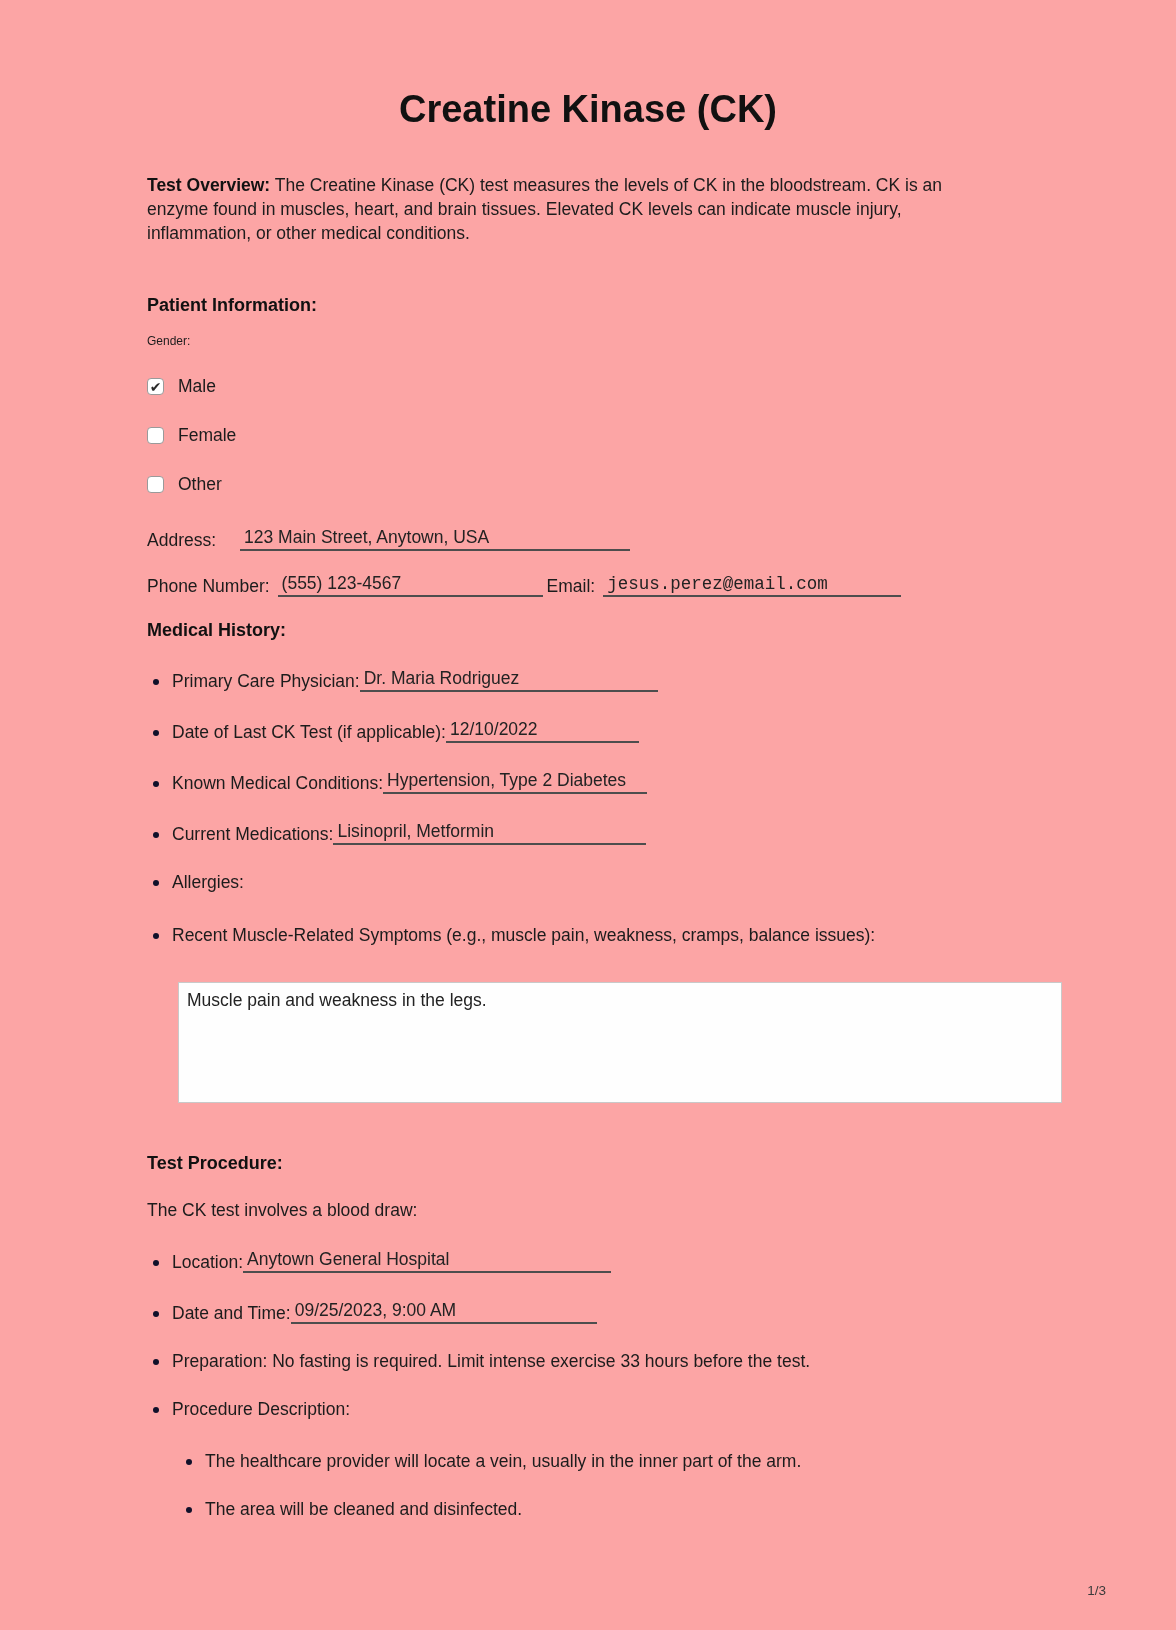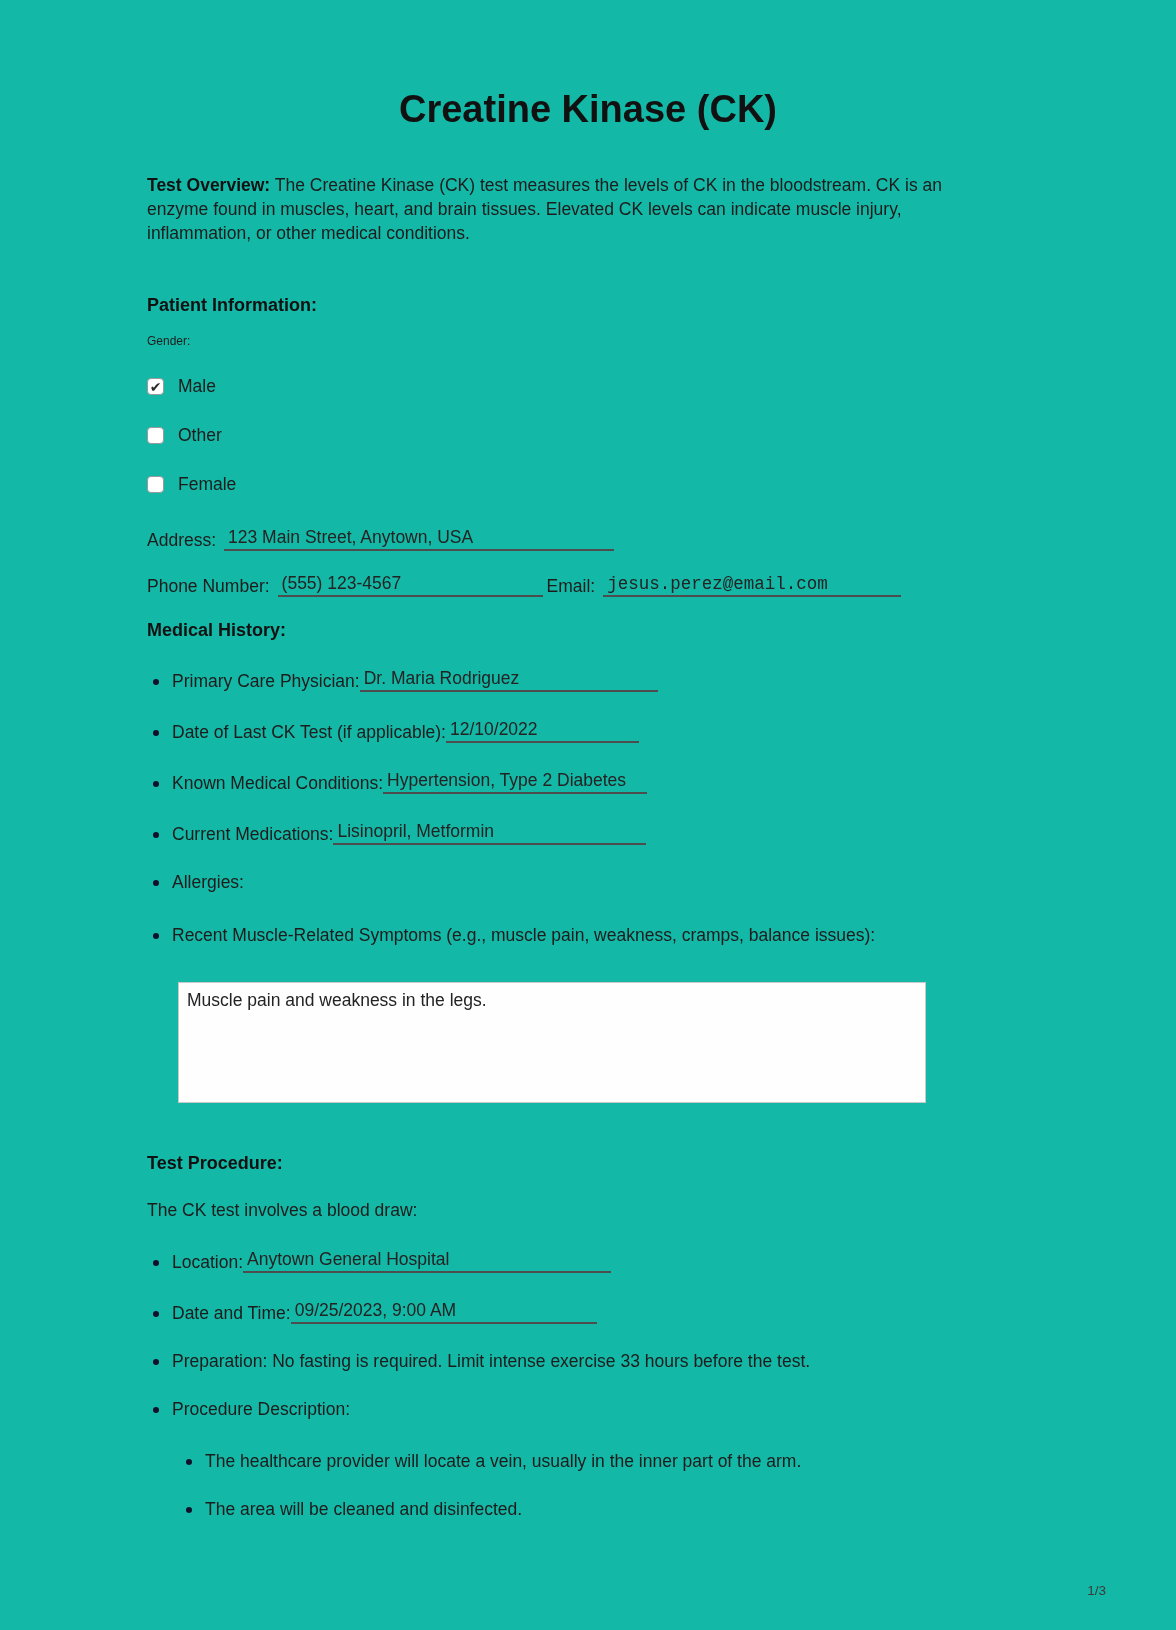--- a/index.html
+++ b/index.html
@@ -6,21 +6,21 @@
   html, body { background: #ffffff; }
   body {
     font-family: "Liberation Sans", "DejaVu Sans", sans-serif;
     color: #1c1c1c;
   }
   .page {
     position: relative;
     width: 1176px;
     height: 1630px;
     margin: 0 auto;
-    background: #14b8a6;
+    background: #fca5a5;
     padding: 88px 147px 0 147px;
     overflow: hidden;
   }
   .doc-title {
     text-align: center;
     font-size: 38px;
     font-weight: bold;
     letter-spacing: 0px;
     color: #111111;
     margin-bottom: 42px;
@@ -102,21 +102,21 @@
     width: 6px; height: 6px;
     border-radius: 50%;
     background: #10102a;
     margin: 0 13px 7px 6px;
     flex: 0 0 auto;
     align-self: flex-end;
   }
   .sub-indent { margin-left: 33px; }
   .textbox {
     margin: 36px 0 0 31px;
-    width: 748px;
+    width: 884px;
     height: 121px;
     border: 1px solid #c9c9c9;
     background: #fefefe;
     font-size: 17.5px;
     color: #232323;
     padding: 6px 8px;
     line-height: 23px;
   }
   .page-num {
     position: absolute;
@@ -140,28 +140,28 @@
 
 
   <div style="margin-top:18px; font-size:12px;">Gender:</div>
 
   <div class="checkbox-row">
     <span class="checkbox">✔</span>
     <span>Male</span>
   </div>
   <div class="checkbox-row">
     <span class="checkbox"></span>
-    <span>Other</span>
+    <span>Female</span>
   </div>
   <div class="checkbox-row">
     <span class="checkbox"></span>
-    <span>Female</span>
-  </div>
-
-  <div class="row" style="margin-top:32px;">
+    <span>Other</span>
+  </div>
+
+  <div class="row" style="margin-top:32px;gap:16px;">
     <span class="lbl">Address:</span>
     <span class="fill w-addr">123 Main Street, Anytown, USA</span>
   </div>
 
   <div class="row" style="margin-top:22px;">
     <span class="lbl">Phone Number:</span>
     <span class="fill w-phone">(555) 123-4567</span>
     <span class="lbl" style="padding-left:4px;">Email:</span>
     <span class="fill w-email">jesus.perez@email.com</span>
   </div>

